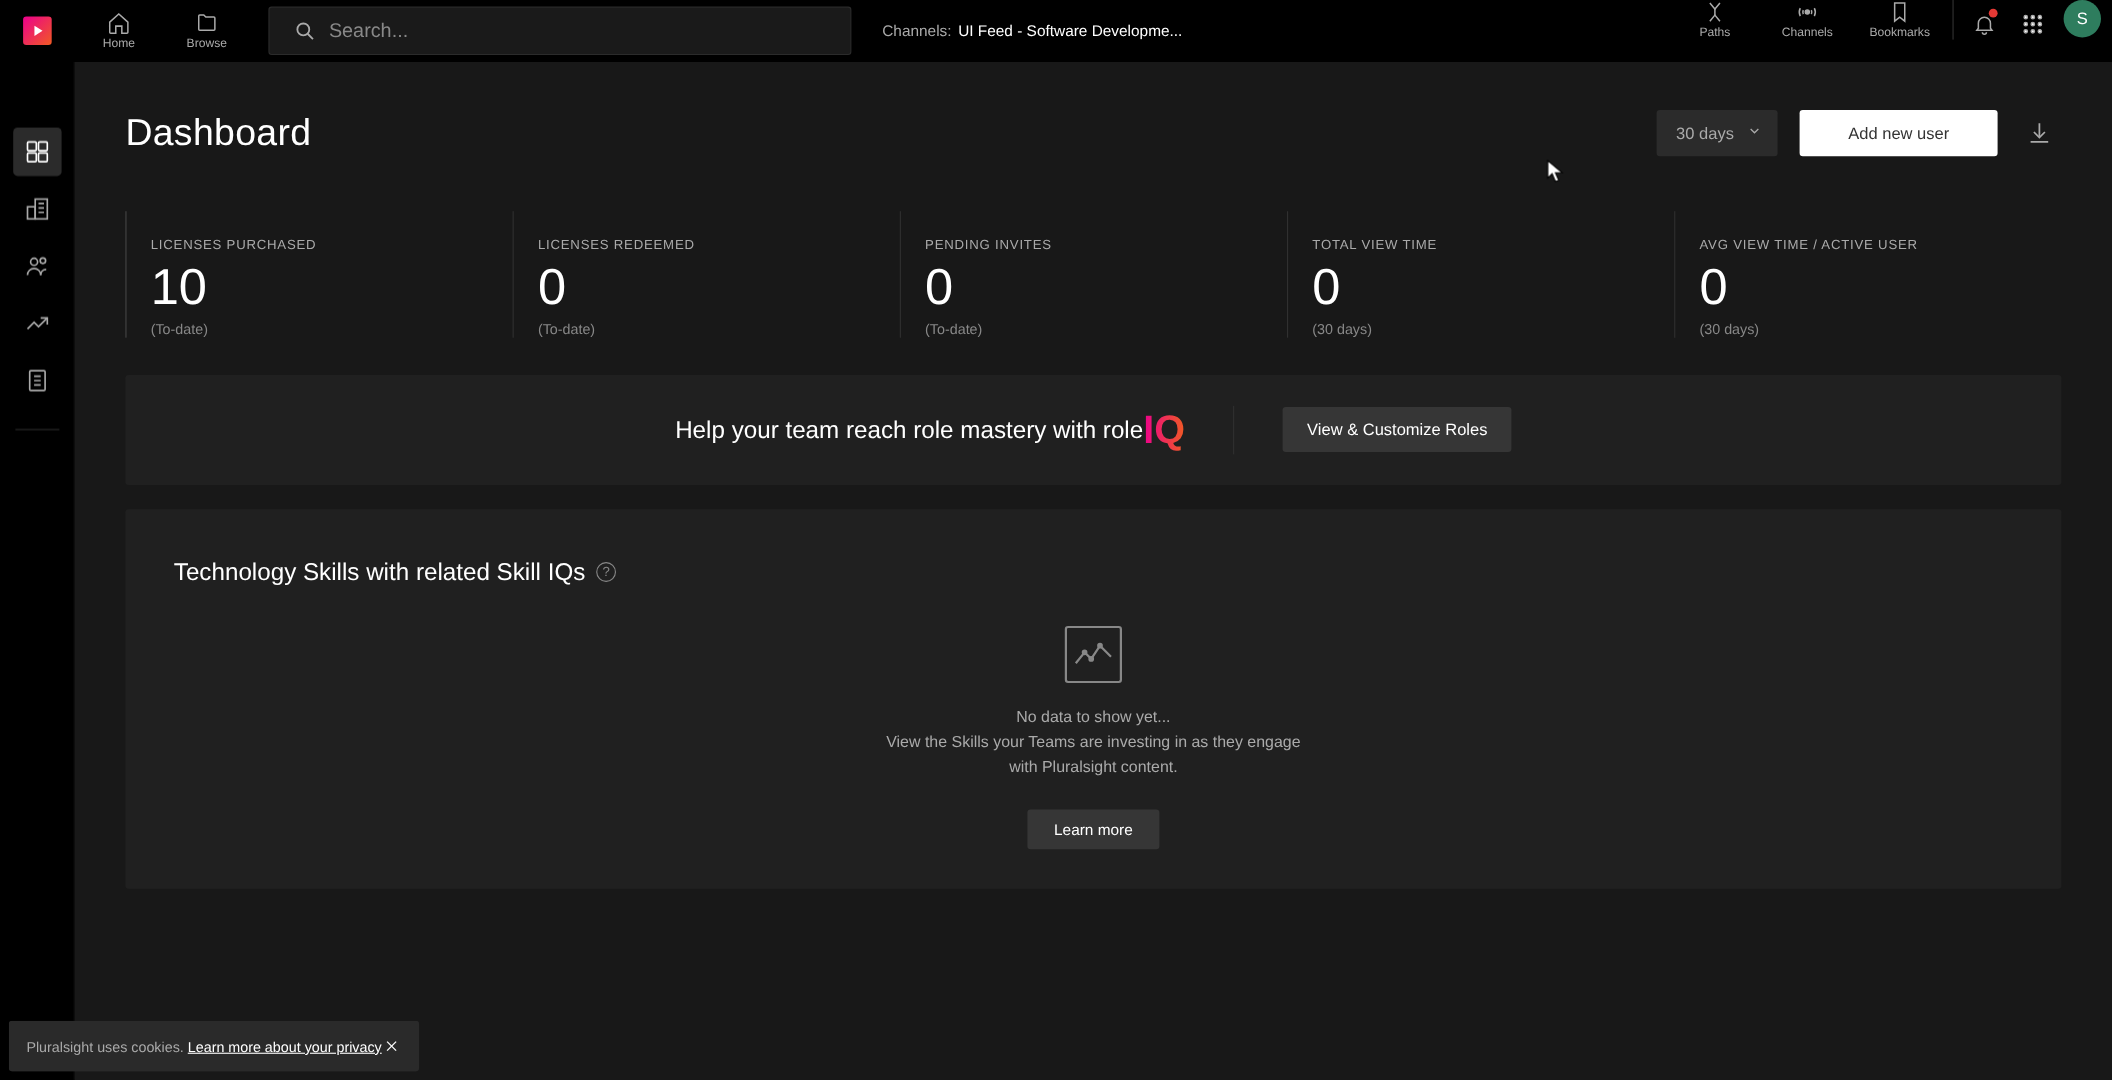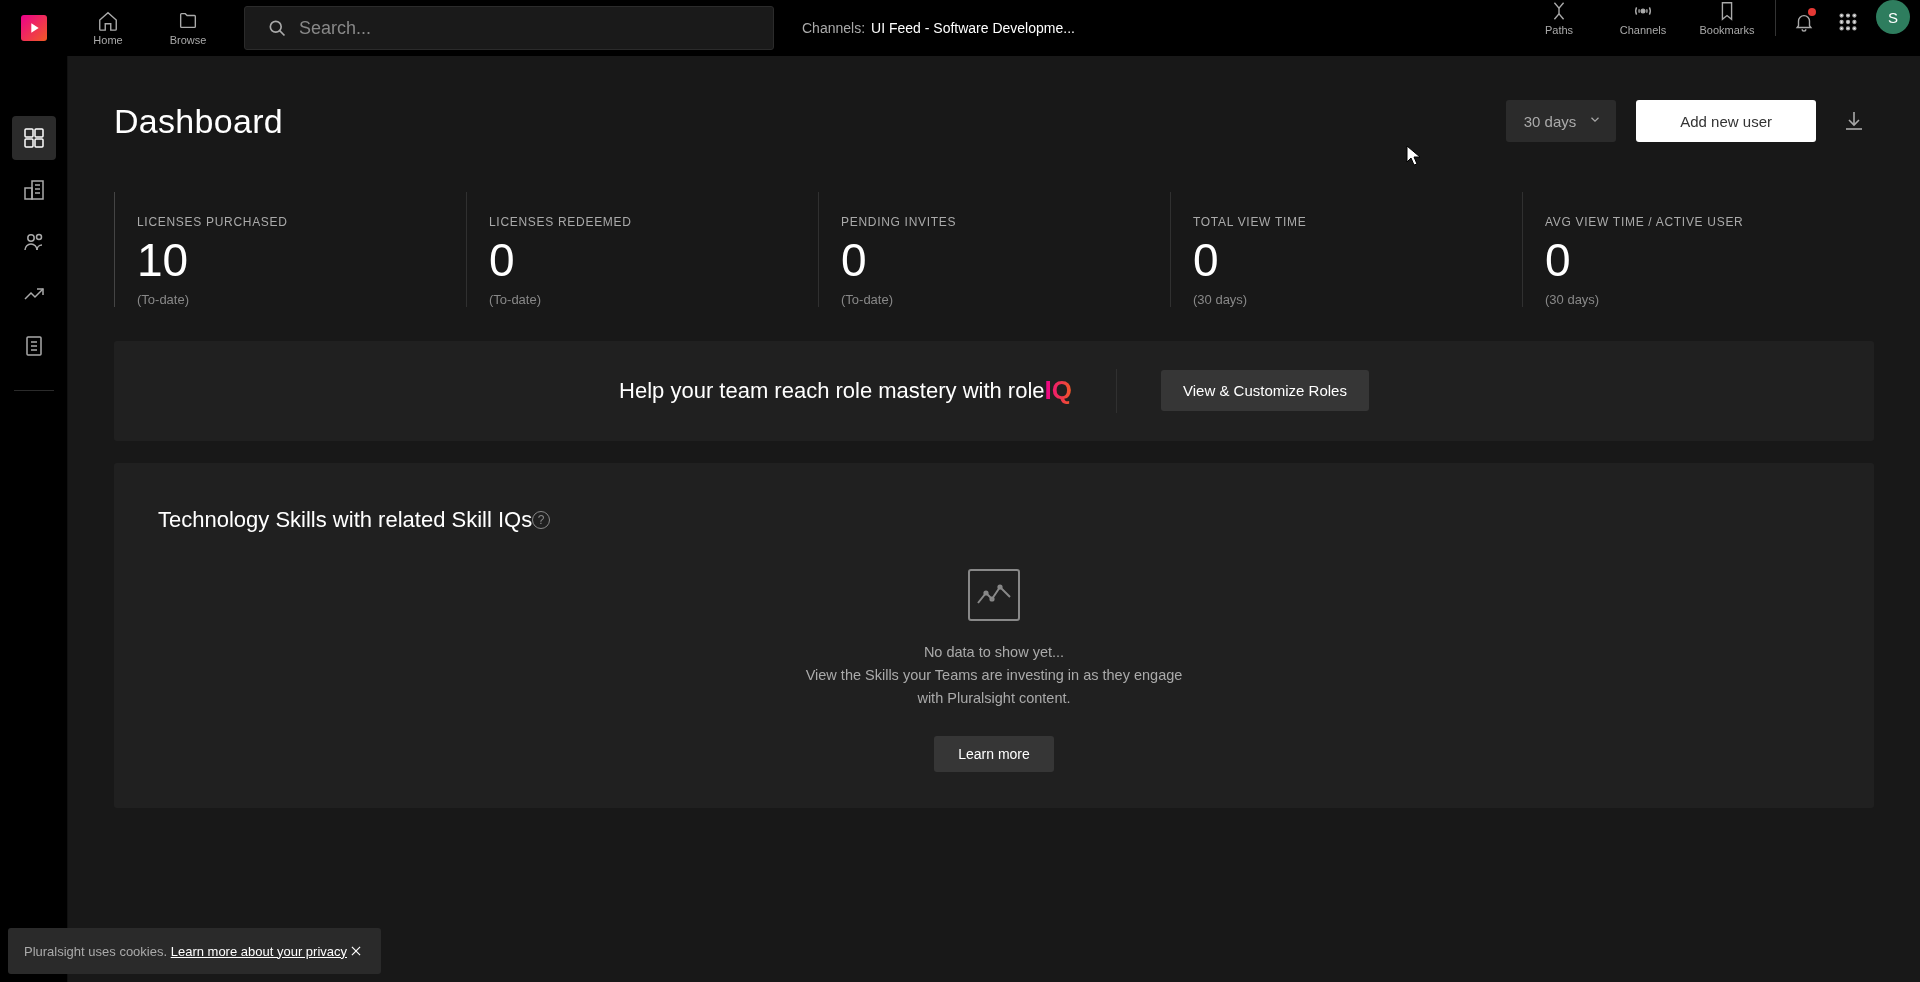--- a/index.html
+++ b/index.html
@@ -254,21 +254,21 @@
     font-size: 22px;
     color: var(--text-primary);
     font-weight: 300;
     display: flex;
     align-items: center;
   }
   .iq-badge {
     display: inline-flex;
     align-items: center;
     font-weight: 700;
-    font-size: 26px;
+    font-size: 36px;
     background: linear-gradient(90deg, var(--accent-pink), var(--accent-orange));
     -webkit-background-clip: text;
     background-clip: text;
     color: transparent;
   }
   .roleiq-divider {
     width: 1px; height: 44px;
     background: var(--border);
     margin: 0 44px;
   }
@@ -284,20 +284,21 @@
 
   
   .skills-card {
     background: var(--bg-card);
     border-radius: 3px;
     padding: 44px 44px 36px;
   }
   .skills-head {
     display: flex;
     align-items: center;
+    gap: 10px;
     margin-bottom: 26px;
   }
   .skills-title {
     font-size: 22px;
     font-weight: 400;
   }
   .help-icon {
     width: 18px; height: 18px;
     border: 1.5px solid var(--text-muted);
     border-radius: 50%;

